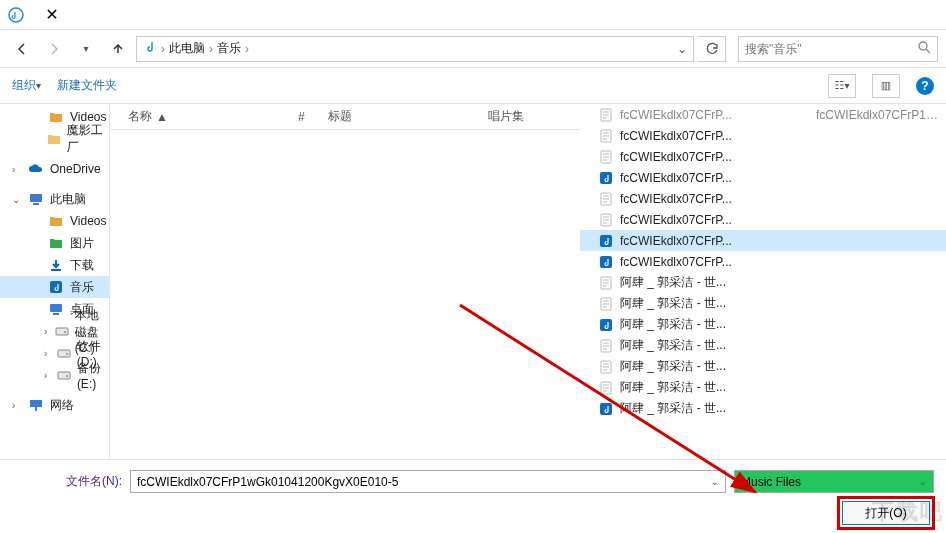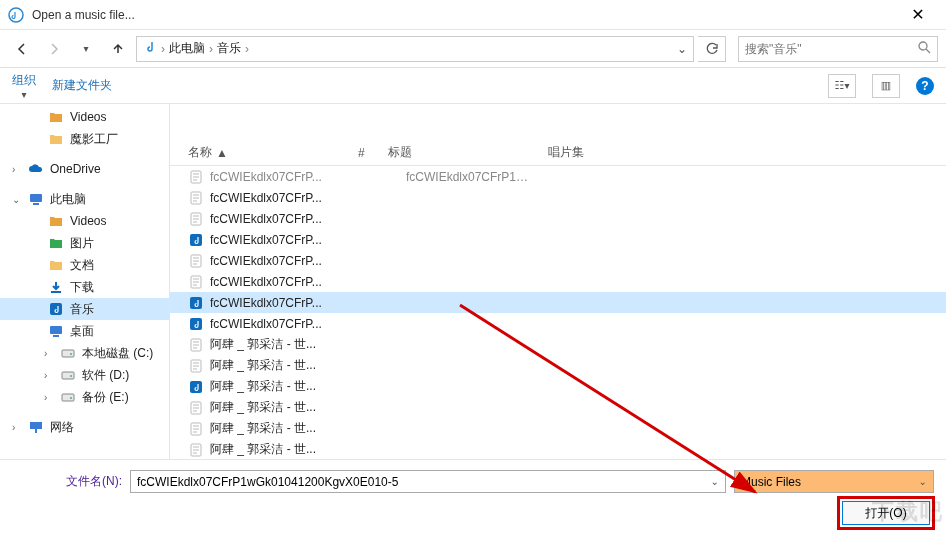--- a/index.html
+++ b/index.html
@@ -12,70 +12,69 @@
 .nav-btn { width: 28px; height: 28px; display: flex; align-items: center; justify-content: center; color: #555; cursor: pointer; }
 .nav-btn.disabled { color: #bbb; }
 .addressbar { flex: 1; height: 26px; border: 1px solid #ccc; display: flex; align-items: center; padding: 0 6px; gap: 4px; background: #fff; }
 .addressbar .sep { color: #888; }
 .addressbar .seg { color: #222; }
 .addressbar .drop { margin-left: auto; color: #555; }
 .refresh-btn { width: 28px; height: 26px; border: 1px solid #ccc; border-left: none; display:flex; align-items:center; justify-content:center; cursor:pointer; }
 .searchbox { width: 200px; height: 26px; border: 1px solid #ccc; display: flex; align-items: center; padding: 0 6px; gap: 6px; margin-left: 8px; }
 .searchbox input { border: none; outline: none; flex: 1; color: #888; }
 .toolbar { height: 36px; display: flex; align-items: center; padding: 0 12px; gap: 16px; border-bottom: 1px solid #e5e5e5; }
-.toolbar .tbtn { color: #1a6fb8; cursor: pointer; display: flex; align-items: center; gap: 0; flex-direction: column; }
+.toolbar .tbtn { color: #1a6fb8; cursor: pointer; display: flex; align-items: center; gap: 0; }
 .toolbar .spacer { flex: 1; }
 .toolbar .viewbtn { width: 28px; height: 24px; border: 1px solid #ccc; display: flex; align-items: center; justify-content: center; cursor: pointer; font-size: 11px; color: #555; }
 .toolbar .help { width: 18px; height: 18px; border-radius: 50%; background: #0078d7; color: #fff; display: flex; align-items: center; justify-content: center; font-weight: bold; cursor: pointer; }
 .main { display: flex; height: 355px; }
 .sidebar { width: 170px; border-right: 1px solid #e5e5e5; overflow-y: auto; padding-top: 2px; }
 .tree-item { height: 22px; display: flex; align-items: center; gap: 6px; padding-left: 12px; cursor: pointer; color: #222; }
 .tree-item.sub { padding-left: 32px; }
 .tree-item.sub2 { padding-left: 44px; }
 .tree-item.selected { background: #cde8ff; }
 .tree-item .exp { width: 10px; color: #666; font-size: 10px; }
 .tree-item .ticon { width: 16px; height: 16px; display: flex; align-items: center; justify-content: center; }
-.filepane { flex: 1; display: flex; flex-direction: column; margin-top: 36px; }
+.filepane { flex: 1; display: flex; flex-direction: row; }
 .columns { height: 26px; display: flex; align-items: center; border-bottom: 1px solid #e5e5e5; padding-left: 10px; color: #555; }
 .col { padding: 0 8px; }
 .col.name { width: 170px; display:flex;align-items:center;gap:4px;}
 .col.num { width: 30px; }
 .col.title { width: 160px; }
 .col.artist { width: 110px; }
 .col.album { width: 100px; }
 .filelist { flex: 1; overflow-y: auto; }
 .row { height: 21px; display: flex; align-items: center; padding-left: 18px; gap: 6px; cursor: pointer; }
 .row.selected { background: #cde8ff; }
 .row .ficon { width: 16px; height: 16px; display: flex; align-items: center; justify-content: center; }
 .row .fname { width: 160px; white-space: nowrap; overflow: hidden; text-overflow: ellipsis; color: #222; }
 .row .ftitle { width: 160px; white-space: nowrap; overflow: hidden; text-overflow: ellipsis; color: #888; padding-left: 30px;}
 .row.dim .fname { color: #888; }
 .bottombar { height: 70px; border-top: 1px solid #e5e5e5; padding: 10px 12px 8px 12px; display: flex; flex-direction: column; gap: 8px; }
 .fnrow { display: flex; align-items: center; gap: 8px; }
 .fnrow .label { width: 110px; text-align: right; color: #4c1d95; }
 .fnrow .fninput { flex: 1; height: 23px; border: 1px solid #aaa; padding: 0 6px; display:flex;align-items:center;justify-content:space-between; background:#fff;}
-.fnrow .filter { width: 200px; height: 23px; border: 1px solid #aaa; padding: 0 6px; display:flex;align-items:center;justify-content:space-between; background:#fdba74;}
+.fnrow .filter { width: 200px; height: 23px; border: 1px solid #aaa; padding: 0 6px; display:flex;align-items:center;justify-content:space-between; background:#22c55e;}
 .btnrow { display: flex; justify-content: flex-end; gap: 12px; align-items: center; padding-right: 4px; }
 .btn { width: 88px; height: 24px; border: 1px solid #999; background: #f8f8f8; display: flex; align-items: center; justify-content: center; cursor: pointer; }
 .btn.primary { outline: 3px solid #d40000; outline-offset: 2px; border-color:#0078d7;}
 .drop-caret { color:#555; font-size:10px;}
 .annotation-arrow { position:absolute; pointer-events:none; }
 .watermark { position:absolute; right:2px; bottom:6px; font-size:22px; color:rgba(0,0,0,0.12); font-weight:bold; letter-spacing:2px; pointer-events:none;}
 </style>
 </head>
 <body>
 
 <div class="titlebar">
   <span class="app-icon">
     <svg width="16" height="16">
         <circle cx="8" cy="8" r="7" fill="none" stroke="#2689d6" stroke-width="1.5"></circle>
         <path d="M7 5 v5 a1.5 1.5 0 1 1 -1.5 -1.5" fill="none" stroke="#2689d6" stroke-width="1.2"></path>
       </svg>
   </span>
-  <span class="title">Open a music file...</span>
   <span class="close">✕</span>
 </div>
 
 <div class="navbar">
   <div class="nav-btn">
       <svg width="16" height="16">
         <path d="M10 3 L5 8 L10 13" fill="none" stroke="#333" stroke-width="1.5"></path>
       </svg>
     </div>
   <div class="nav-btn disabled">
@@ -184,29 +183,20 @@
         <span class="ticon">
           <svg width="14" height="12">
             <path d="M1 2 h4 l1 1 h7 v8 h-12 Z" fill="#34a853"></path>
           </svg>
         </span>
         <span>图片</span>
       </div>
       <div class="tree-item sub">
         <span class="exp"></span>
         <span class="ticon">
-          <svg width="14" height="12">
-            <path d="M1 2 h4 l1 1 h7 v8 h-12 Z" fill="#f3c268"></path>
-          </svg>
-        </span>
-        <span>文档</span>
-      </div>
-      <div class="tree-item sub">
-        <span class="exp"></span>
-        <span class="ticon">
           <svg width="14" height="14">
             <path d="M7 2 v7 M4 6 l3 3 l3 -3" fill="none" stroke="#0f6cbd" stroke-width="2"></path>
             <line x1="2" y1="12" x2="12" y2="12" stroke="#0f6cbd" stroke-width="2"></line>
           </svg>
         </span>
         <span>下载</span>
       </div>
       <div class="tree-item sub selected">
         <span class="exp"></span>
         <span class="ticon">

